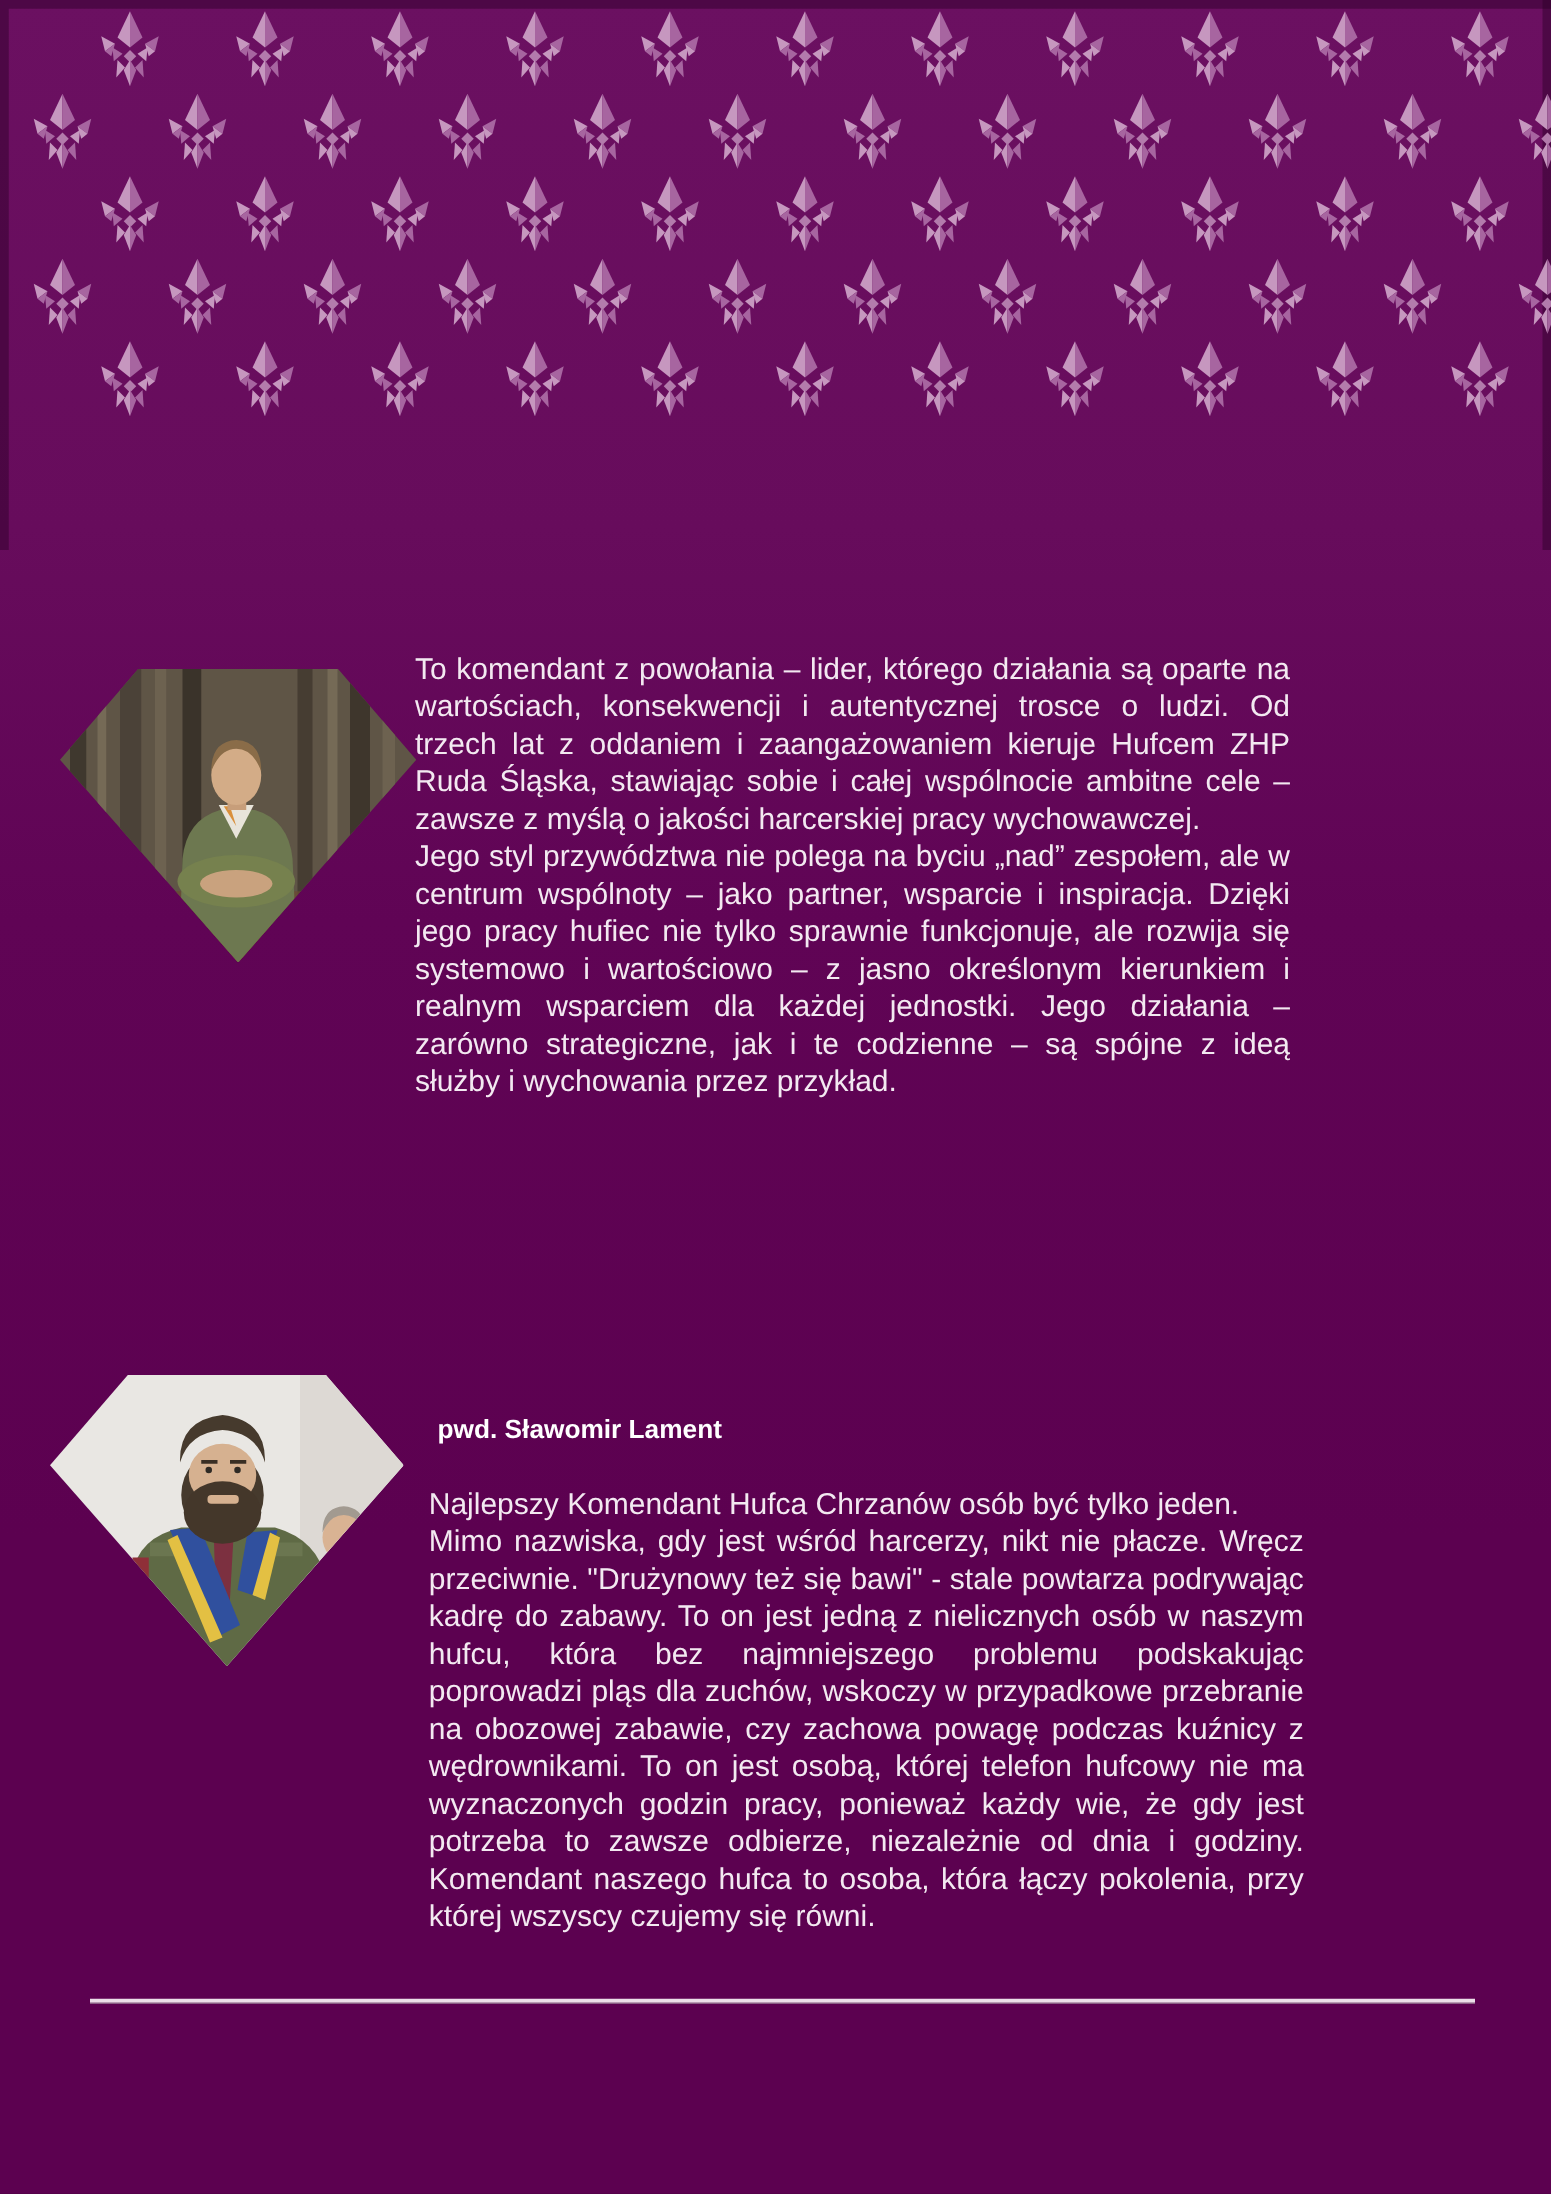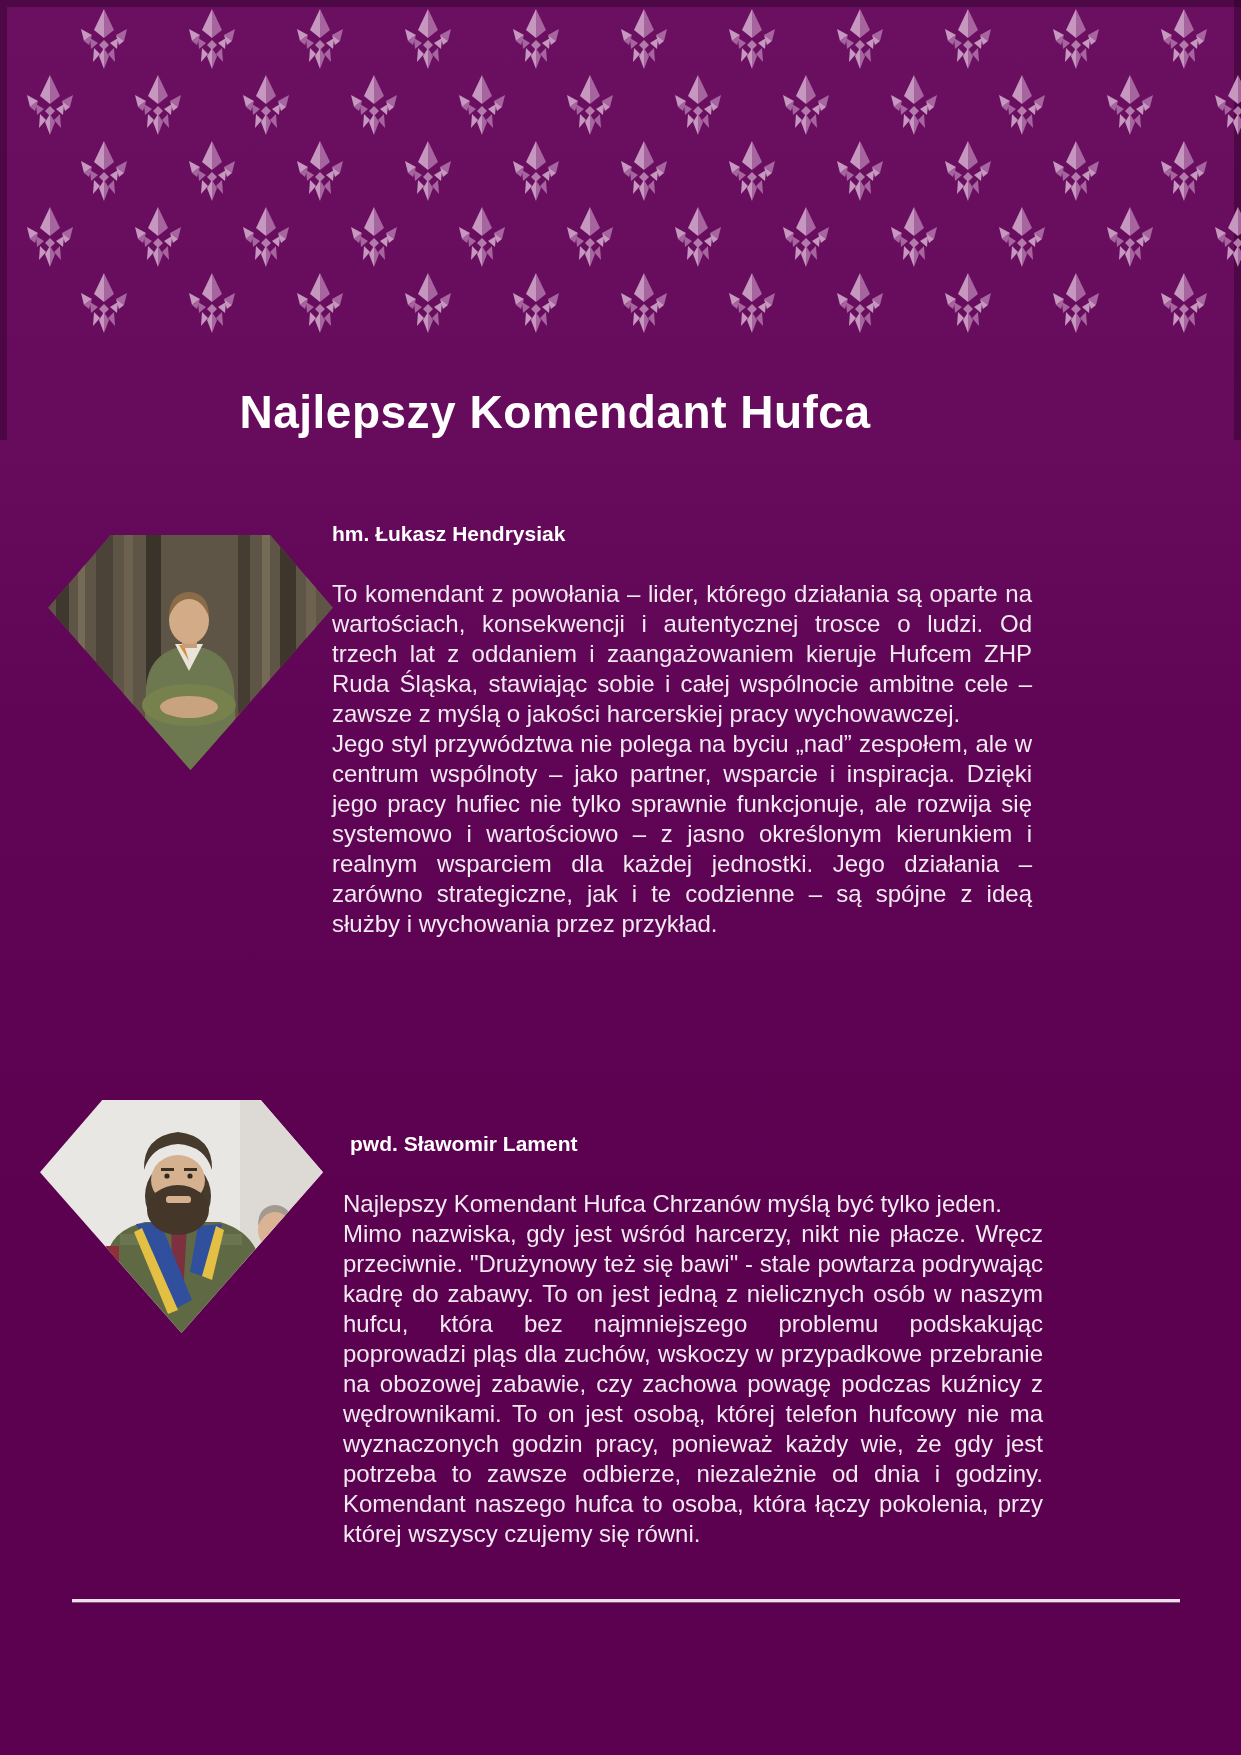--- a/index.html
+++ b/index.html
@@ -126,21 +126,20 @@
         <use href="#fleur" x="294" y="272" width="52" height="62"></use>
         <use href="#fleur" x="402" y="272" width="52" height="62"></use>
         <use href="#fleur" x="510" y="272" width="52" height="62"></use>
         <use href="#fleur" x="618" y="272" width="52" height="62"></use>
         <use href="#fleur" x="726" y="272" width="52" height="62"></use>
         <use href="#fleur" x="834" y="272" width="52" height="62"></use>
         <use href="#fleur" x="942" y="272" width="52" height="62"></use>
         <use href="#fleur" x="1050" y="272" width="52" height="62"></use>
         <use href="#fleur" x="1158" y="272" width="52" height="62"></use>
       </svg>
-    <h1 class="page-title">Najlepszy Komendant Hufca</h1>
   </div>
 
   <div class="profile-photo gem photo-1">
     <svg viewBox="0 0 285 235" preserveAspectRatio="none">
       <rect width="285" height="235" fill="#5f5546"></rect>
       <rect x="8" width="13" height="235" fill="#3f382e"></rect>
       <rect x="30" width="7" height="235" fill="#756a56"></rect>
       <rect x="48" width="17" height="235" fill="#4b4238"></rect>
       <rect x="76" width="9" height="235" fill="#6d6250"></rect>
       <rect x="98" width="15" height="235" fill="#3a332a"></rect>
@@ -155,21 +154,20 @@
       <ellipse cx="141" cy="170" rx="47" ry="21" fill="#76814e"></ellipse>
       <ellipse cx="141" cy="172" rx="29" ry="11" fill="#c9a27e"></ellipse>
       <polygon points="127,109 155,109 141,136" fill="#e8e4da"></polygon>
       <polygon points="131,110 136,110 141,126" fill="#d98f3a"></polygon>
       <rect x="134" y="100" width="15" height="13" fill="#c79e7a"></rect>
       <ellipse cx="141" cy="85" rx="20" ry="24" fill="#d3ac87"></ellipse>
       <path d="M121,82 Q121,58 141,57 Q161,58 161,82 Q154,64 141,64 Q128,64 121,82 Z" fill="#8a6c48"></path>
     </svg>
   </div>
   <div class="profile-text text-1">
-    <h3 class="profile-name">hm. Łukasz Hendrysiak</h3>
     <p>To komendant z powołania – lider, którego działania są oparte na wartościach, konsekwencji i autentycznej trosce o ludzi. Od trzech lat z oddaniem i zaangażowaniem kieruje Hufcem ZHP Ruda Śląska, stawiając sobie i całej wspólnocie ambitne cele – zawsze z myślą o jakości harcerskiej pracy wychowawczej.</p>
     <p>Jego styl przywództwa nie polega na byciu „nad” zespołem, ale w centrum wspólnoty – jako partner, wsparcie i inspiracja. Dzięki jego pracy hufiec nie tylko sprawnie funkcjonuje, ale rozwija się systemowo i wartościowo – z jasno określonym kierunkiem i realnym wsparciem dla każdej jednostki. Jego działania – zarówno strategiczne, jak i te codzienne – są spójne z ideą służby i wychowania przez przykład.</p>
   </div>
 
   <div class="profile-photo gem photo-2">
     <svg viewBox="0 0 283 233" preserveAspectRatio="none">
       <rect width="283" height="233" fill="#e9e7e3"></rect>
       <rect x="200" width="83" height="233" fill="#ddd9d4"></rect>
 
       <ellipse cx="235" cy="130" rx="17" ry="19" fill="#d9b393"></ellipse>
@@ -194,18 +192,18 @@
       <ellipse cx="138" cy="110" rx="31" ry="25" fill="#44372a"></ellipse>
       <rect x="126" y="96" width="25" height="7" rx="3" fill="#d6b190"></rect>
       <circle cx="127" cy="76" r="2.6" fill="#2f2a24"></circle>
       <circle cx="150" cy="76" r="2.6" fill="#2f2a24"></circle>
       <rect x="121" y="68" width="13" height="3" fill="#3a2f24"></rect>
       <rect x="144" y="68" width="13" height="3" fill="#3a2f24"></rect>
     </svg>
   </div>
   <div class="profile-text text-2">
     <h3 class="profile-name indented">pwd. Sławomir Lament</h3>
-    <p>Najlepszy Komendant Hufca Chrzanów myślą być tylko jeden.</p>
+    <p>Najlepszy Komendant Hufca Chrzanów osób być tylko jeden.</p>
     <p>Mimo nazwiska, gdy jest wśród harcerzy, nikt nie płacze. Wręcz przeciwnie. "Drużynowy też się bawi" - stale powtarza podrywając kadrę do zabawy. To on jest jedną z nielicznych osób w naszym hufcu, która bez najmniejszego problemu podskakując poprowadzi pląs dla zuchów, wskoczy w przypadkowe przebranie na obozowej zabawie, czy zachowa powagę podczas kuźnicy z wędrownikami. To on jest osobą, której telefon hufcowy nie ma wyznaczonych godzin pracy, ponieważ każdy wie, że gdy jest potrzeba to zawsze odbierze, niezależnie od dnia i godziny. Komendant naszego hufca to osoba, która łączy pokolenia, przy której wszyscy czujemy się równi.</p>
   </div>
 
   <div class="divider"></div>
 </div>
 
 </body></html>

